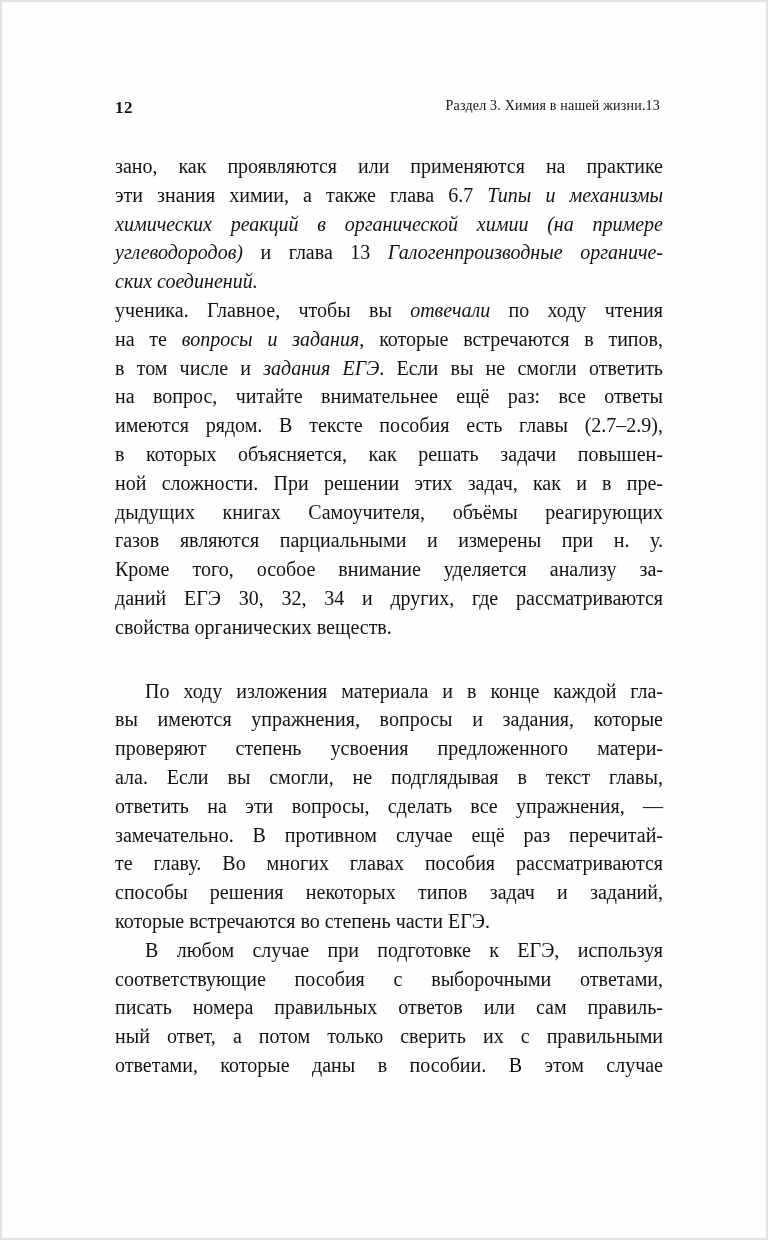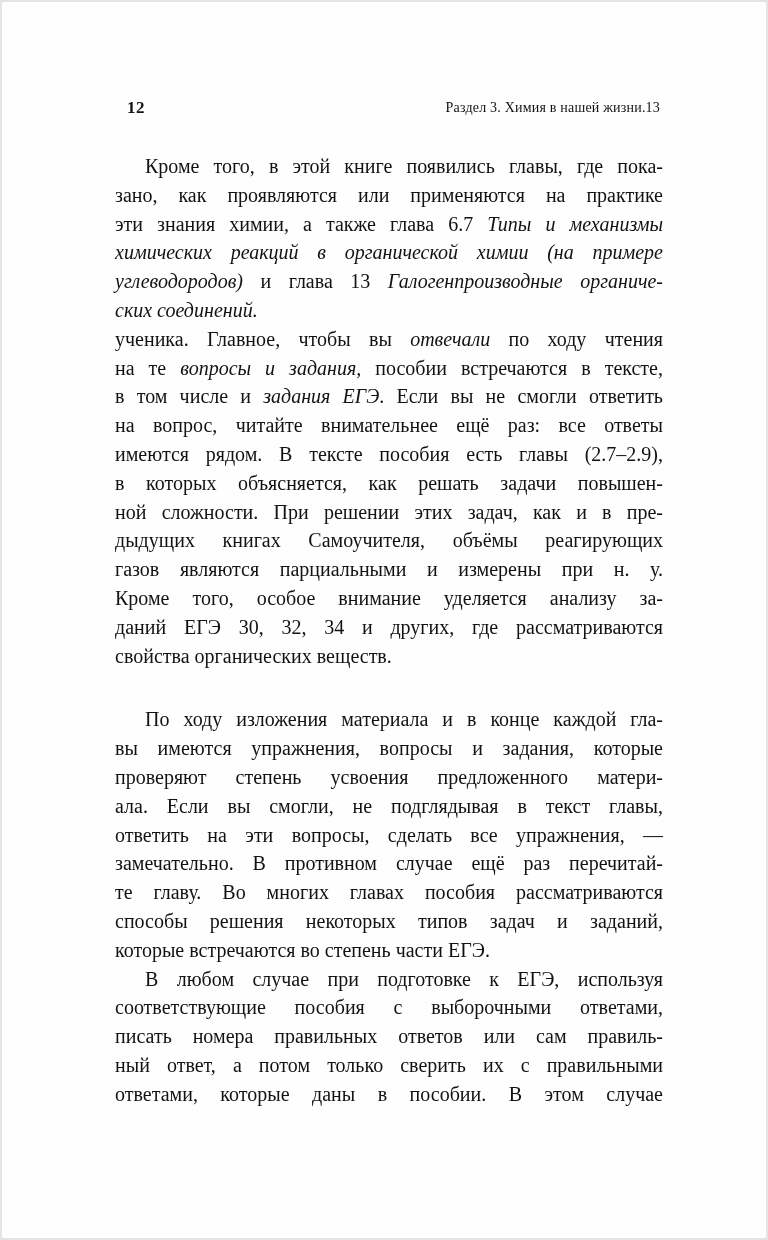--- a/index.html
+++ b/index.html
@@ -14,22 +14,21 @@
     font-family: "Liberation Serif", "DejaVu Serif", serif;
     color: #121212;
   }
   .header {
     position: absolute;
     top: 96px;
     left: 113px;
     right: 106px;
     display: flex;
     justify-content: space-between;
-    align-items: center;
-    margin-left: 12px;
+    align-items: flex-start;
   }
   .page-num {
     font-size: 17px;
     font-weight: bold;
     letter-spacing: 0.5px;
   }
   .running-title {
     font-size: 14px;
     letter-spacing: 0.2px;
   }
@@ -58,30 +57,29 @@
 </head>
 <body>
 
 <div class="page">
   <div class="header">
     <span class="page-num">12</span>
     <span class="running-title">Раздел 3. Химия в нашей жизни.13</span>
   </div>
   <div class="page-body">
       <div class="para">
-        <div class="line j indent"><span>Кроме того, в этой книге появились главы, где пока-</span></div>
         <div class="line j"><span>зано, как проявляются или применяются на практике</span></div>
         <div class="line j"><span>эти знания химии, а также глава 6.7 </span><span class="it">Типы и механизмы</span></div>
         <div class="line j"><span class="it">химических реакций в органической химии (на примере</span></div>
         <div class="line j"><span class="it">углеводородов)</span><span> и глава 13 </span><span class="it">Галогенпроизводные органиче-</span></div>
         <div class="line"><span class="it">ских соединений.</span></div>
       </div>
       <div class="para">
         <div class="line j"><span>ученика. Главное, чтобы вы </span><span class="it">отвечали</span><span> по ходу чтения</span></div>
-        <div class="line j"><span>на те </span><span class="it">вопросы и задания,</span><span> пособии встречаются в тексте,</span></div>
+        <div class="line j"><span>на те </span><span class="it">вопросы и задания,</span><span> которые встречаются в типов,</span></div>
         <div class="line j"><span>в том числе и </span><span class="it">задания ЕГЭ</span><span>. Если вы не смогли ответить</span></div>
         <div class="line j"><span>на вопрос, читайте внимательнее ещё раз: все ответы</span></div>
         <div class="line j"><span>имеются рядом. В тексте пособия есть главы (2.7–2.9),</span></div>
         <div class="line j"><span>в которых объясняется, как решать задачи повышен-</span></div>
         <div class="line j"><span>ной сложности. При решении этих задач, как и в пре-</span></div>
         <div class="line j"><span>дыдущих книгах Самоучителя, объёмы реагирующих</span></div>
         <div class="line j"><span>газов являются парциальными и измерены при н. у.</span></div>
         <div class="line j"><span>Кроме того, особое внимание уделяется анализу за-</span></div>
         <div class="line j"><span>даний ЕГЭ 30, 32, 34 и других, где рассматриваются</span></div>
         <div class="line"><span>свойства органических веществ.</span></div>

